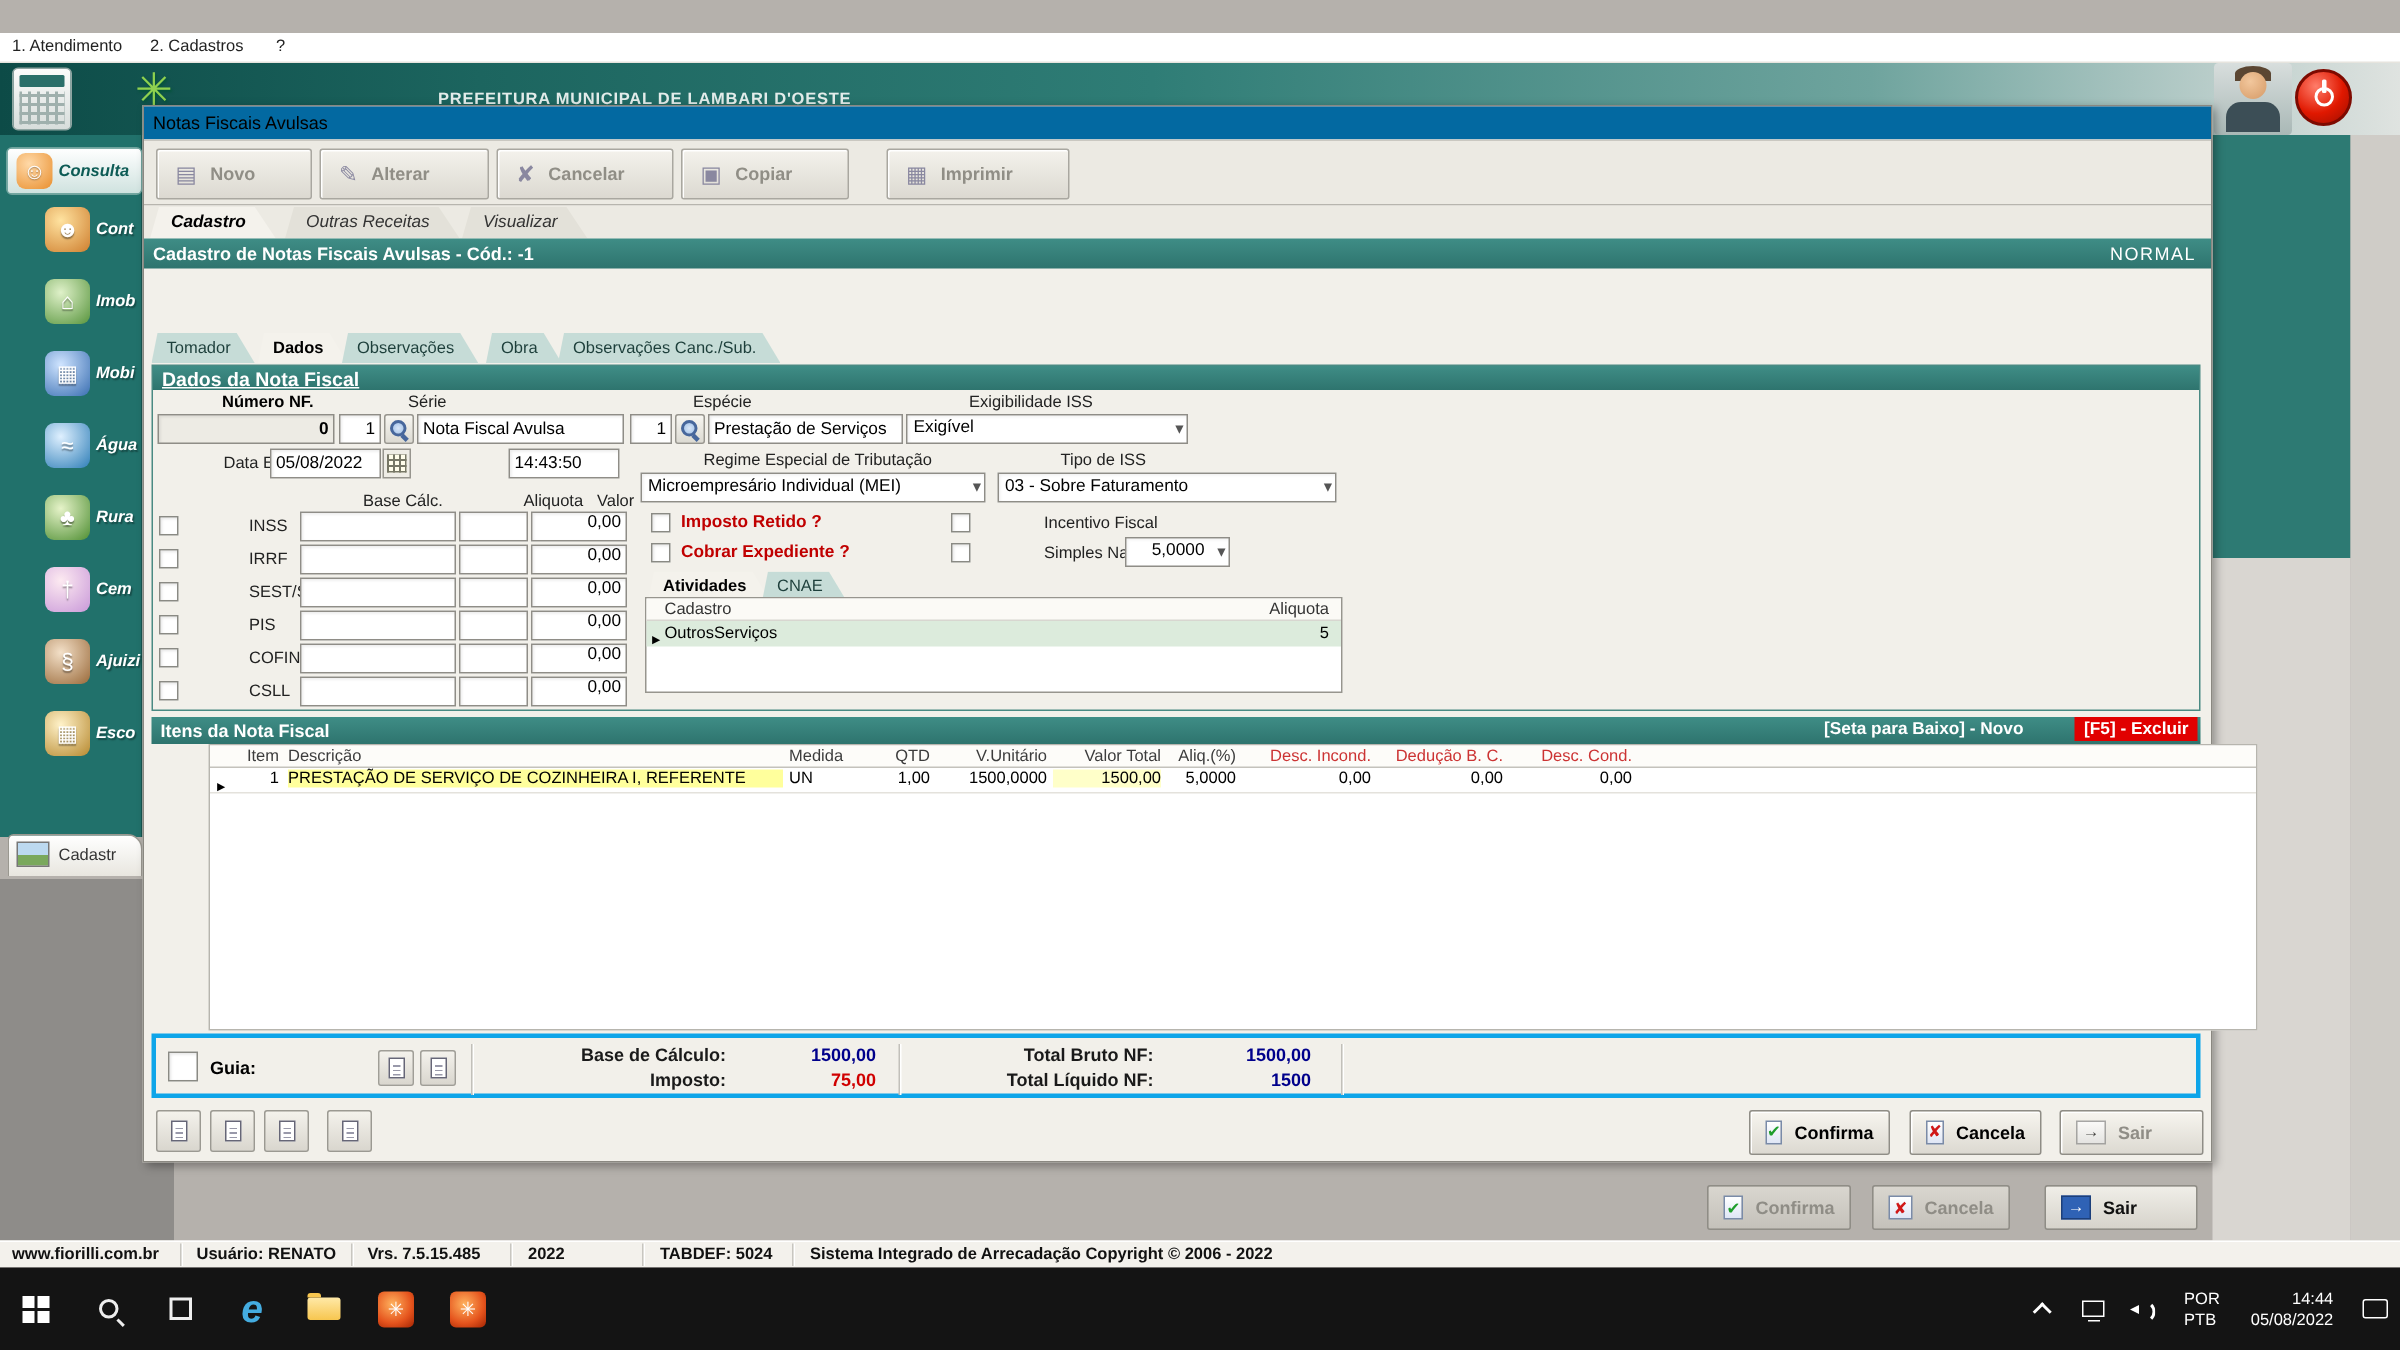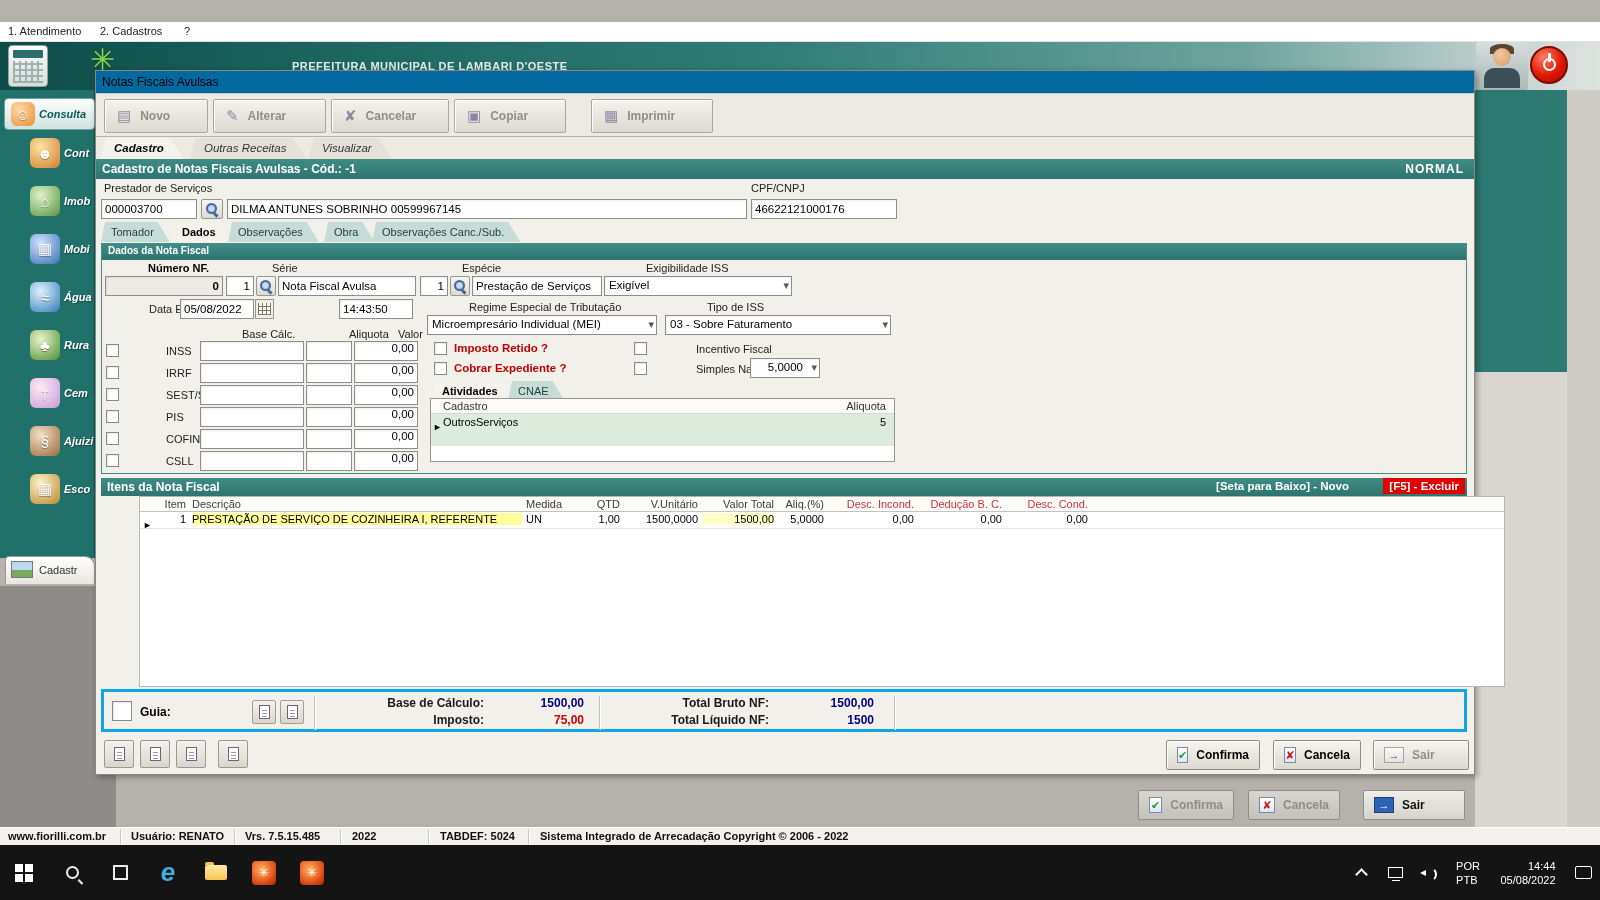--- a/index.html
+++ b/index.html
@@ -59,50 +59,50 @@
 .tbtn{top:5px;height:34px;background:linear-gradient(#f4f2ec,#dcd9d1);border:1px solid #a9a7a0;box-shadow:inset 1px 1px 0 #fff;border-radius:2px;display:flex;align-items:center;gap:9px;padding:0 12px;}
 .tbtn .ic{font-size:15px;color:#8a88a0;}
 .tbtn .lb{font-size:12px;font-weight:bold;color:#908e86;}
 
 .tabstrip{left:0;top:66px;width:1378px;height:22px;background:#eceae3;}
 .tab{top:1px;height:21px;line-height:21px;font-size:11.5px;font-style:italic;color:#333;background:#e3e1d9;clip-path:polygon(0 100%,6px 0,calc(100% - 14px) 0,100% 100%);padding:0 20px 0 14px;}
 .tab.active{background:#f4f2ec;font-weight:bold;color:#000;}
 
 .sechdr{width:1378px;height:20px;background:linear-gradient(#3f8d86,#2e746e);color:#fff;}
 .sechdr .lt{left:6px;top:3px;font-size:12px;font-weight:bold;}
-.sechdr .rt{right:10px;top:3px;font-size:12px;font-weight:bold;letter-spacing:1px;position:absolute;}
+.sechdr .rt{right:10px;top:3px;font-size:12px;font-weight:normal;letter-spacing:1px;position:absolute;}
 
 .prest{left:0;top:108px;width:1378px;height:56px;background:#f2f0ea;}
 .lab{font-size:11px;color:#222;}
 .fld{position:absolute;height:20px;border:1px solid #8f8d87;background:#fff;font-size:11.5px;color:#000;padding:0 3px;box-shadow:inset 1px 1px 2px rgba(0,0,0,.08);}
 .fld.gray{background:#edebe4;font-weight:bold;text-align:right;}
 .fld.rt{text-align:right;}
 .sbtn{position:absolute;width:22px;height:20px;background:linear-gradient(#f7f6f1,#dcdad2);border:1px solid #97958e;border-radius:2px;display:flex;align-items:center;justify-content:center;}
 .mag{position:relative;width:15px;height:15px;}
 .mag::before{content:"";position:absolute;left:1px;top:1px;width:7px;height:7px;border:2px solid #47679c;border-radius:50%;background:radial-gradient(circle,#d9e6f7,#9fc0e8);}
 .mag::after{content:"";position:absolute;left:10px;top:10px;width:5px;height:2.5px;background:#47679c;transform:rotate(45deg);transform-origin:0 0;}
 .combo{position:absolute;height:20px;background:#fff;border:1px solid #8f8d87;font-size:11.5px;padding:2px 16px 0 4px;box-shadow:inset 1px 1px 2px rgba(0,0,0,.06);}
 .combo::after{content:"▾";position:absolute;right:2px;top:2px;font-size:11px;color:#555;}
 .cb{position:absolute;width:13px;height:13px;background:#fff;border:1px solid #8a8a84;box-shadow:inset 1px 1px 2px rgba(0,0,0,.1);}
 
 .itabs{left:0;top:150px;width:1378px;height:21px;}
 .itab{top:1px;height:20px;line-height:20px;font-size:11px;color:#1d3f3b;background:#c6dcd7;clip-path:polygon(0 100%,4px 0,calc(100% - 12px) 0,100% 100%);padding:0 16px 0 10px;}
 .itab.active{background:#f4f2ec;font-weight:bold;color:#000;}
 
 .databox{left:5px;top:172px;width:1366px;height:231px;border:1px solid #4a8a83;background:#f2f0ea;}
-.databox-hdr{left:0;top:0;width:100%;height:16px;background:linear-gradient(#3f8d86,#2e746e);color:#fff;font-size:10px;font-weight:bold;padding:1px 0 0 6px;}
+.databox-hdr{left:0;top:0;width:100%;height:16px;background:linear-gradient(#3f8d86,#2e746e);color:#fff;font-size:13px;font-weight:bold;padding:1px 0 0 6px;text-decoration:underline;}
 .blab{font-size:11px;color:#222;position:absolute;padding-left:42px;}
 .blab.b{font-weight:bold;color:#000;}
 .redlab{position:absolute;font-size:11.5px;font-weight:bold;color:#c00000;}
 .calbtn{position:absolute;width:19px;height:20px;background:#efede6;border:1px solid #97958e;}
 .calbtn::before{content:"";position:absolute;left:2px;top:3px;right:2px;bottom:3px;background:repeating-linear-gradient(90deg,#776 0 1px,transparent 1px 4px),repeating-linear-gradient(0deg,#776 0 1px,transparent 1px 4px),#fffdea;}
 
 .ativbox{left:328px;top:154px;width:465px;height:64px;border:1px solid #97958e;background:#fff;}
 .ativ-hrow{left:0;top:0;width:100%;height:15px;border-bottom:1px solid #d8d6d0;background:#fbfaf6;}
-.ativ-row{left:0;top:15px;width:100%;height:32px;background:#dcebdc;}
+.ativ-row{left:0;top:15px;width:100%;height:17px;background:#dcebdc;}
 .rowmark::before{content:"►";font-size:9px;color:#000;}
 
 .itenshdr{left:5px;top:407px;width:1366px;height:18px;background:linear-gradient(#3f8d86,#2e746e);}
 .itenshdr .lt{position:absolute;left:6px;top:2px;color:#fff;font-weight:bold;font-size:12px;}
 .itenshdr .hint{position:absolute;right:118px;top:2px;color:#fff;font-weight:bold;font-size:11.5px;}
 .itenshdr .hintred{position:absolute;right:2px;top:0px;color:#fff;font-weight:bold;font-size:11.5px;background:#e10000;padding:2px 6px;}
 
 .grid{left:5px;top:425px;width:1366px;height:191px;background:#fff;border:1px solid #b7b5ae;margin-left:38px;}
 .ghead{left:0;top:0;width:100%;height:15px;border-bottom:1px solid #c4c2bc;background:#fdfcf9;}
 .gcol{position:absolute;top:1px;font-size:11px;color:#3c3c3c;}
@@ -300,30 +300,20 @@
       <span class="abs tab active" style="left:4px;">Cadastro</span>
       <span class="abs tab" style="left:94px;">Outras Receitas</span>
       <span class="abs tab" style="left:212px;">Visualizar</span>
     </div>
 
     <div class="abs sechdr" style="left:0;top:88px;">
       <span class="abs lt nw">Cadastro de Notas Fiscais Avulsas - Cód.: -1</span>
       <span class="rt">NORMAL</span>
     </div>
 
-    <div class="abs prest">
-      <span class="abs lab" style="left:8px;top:3px;">Prestador de Serviços</span>
-      <input class="fld" style="left: 5px; top: 20px; width: 96px;" value="000003700">
-      <span class="sbtn" style="left:105px;top:20px;">
-          <span class="mag"></span>
-        </span>
-      <input class="fld" style="left: 131px; top: 20px; width: 520px;" value="DILMA ANTUNES SOBRINHO 00599967145">
-      <span class="abs lab" style="left:655px;top:3px;">CPF/CNPJ</span>
-      <input class="fld" style="left: 655px; top: 20px; width: 146px;" value="46622121000176">
-    </div>
 
     <div class="abs itabs">
       <span class="abs itab" style="left:5px;">Tomador</span>
       <span class="abs itab active" style="left:76px;">Dados</span>
       <span class="abs itab" style="left:132px;">Observações</span>
       <span class="abs itab" style="left:228px;">Obra</span>
       <span class="abs itab" style="left:276px;">Observações Canc./Sub.</span>
     </div>
 
     <div class="abs databox">

